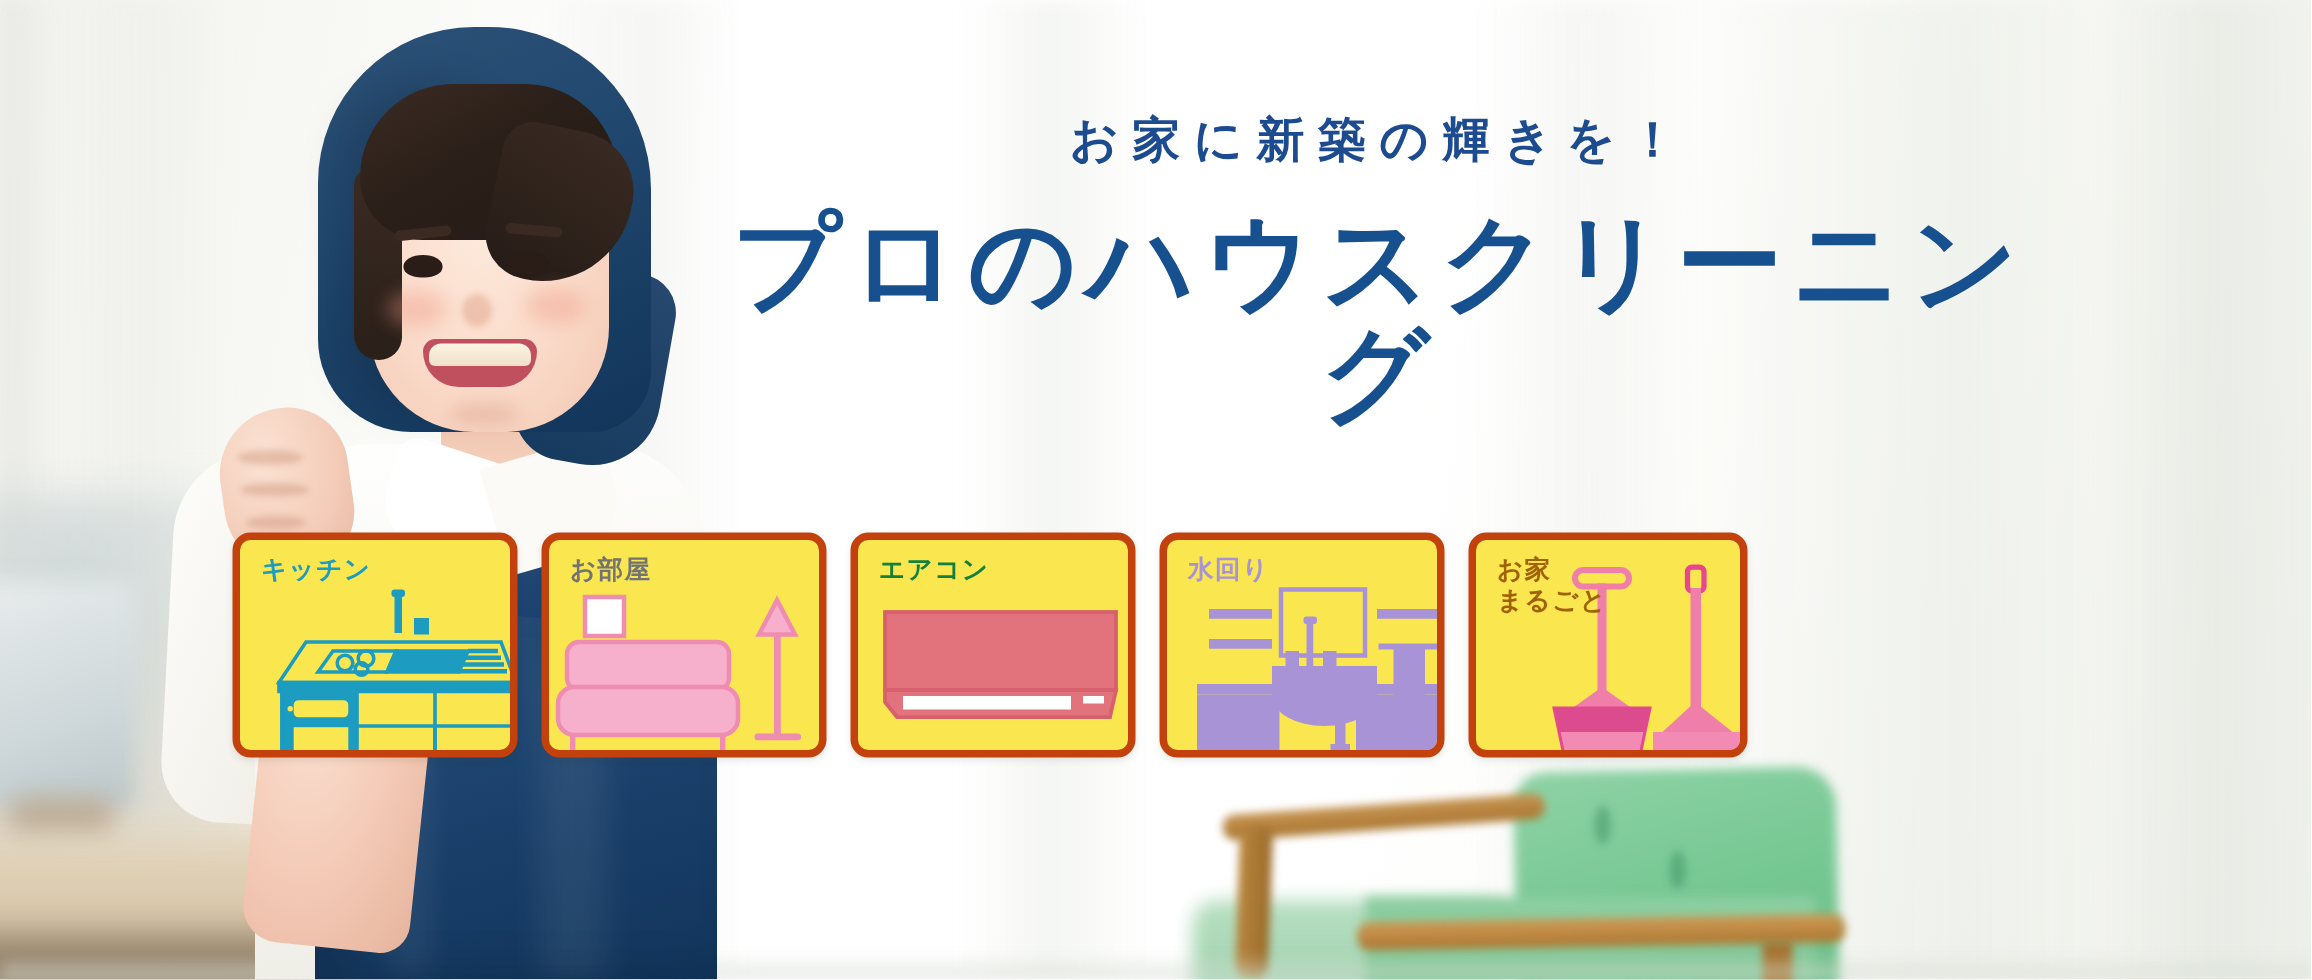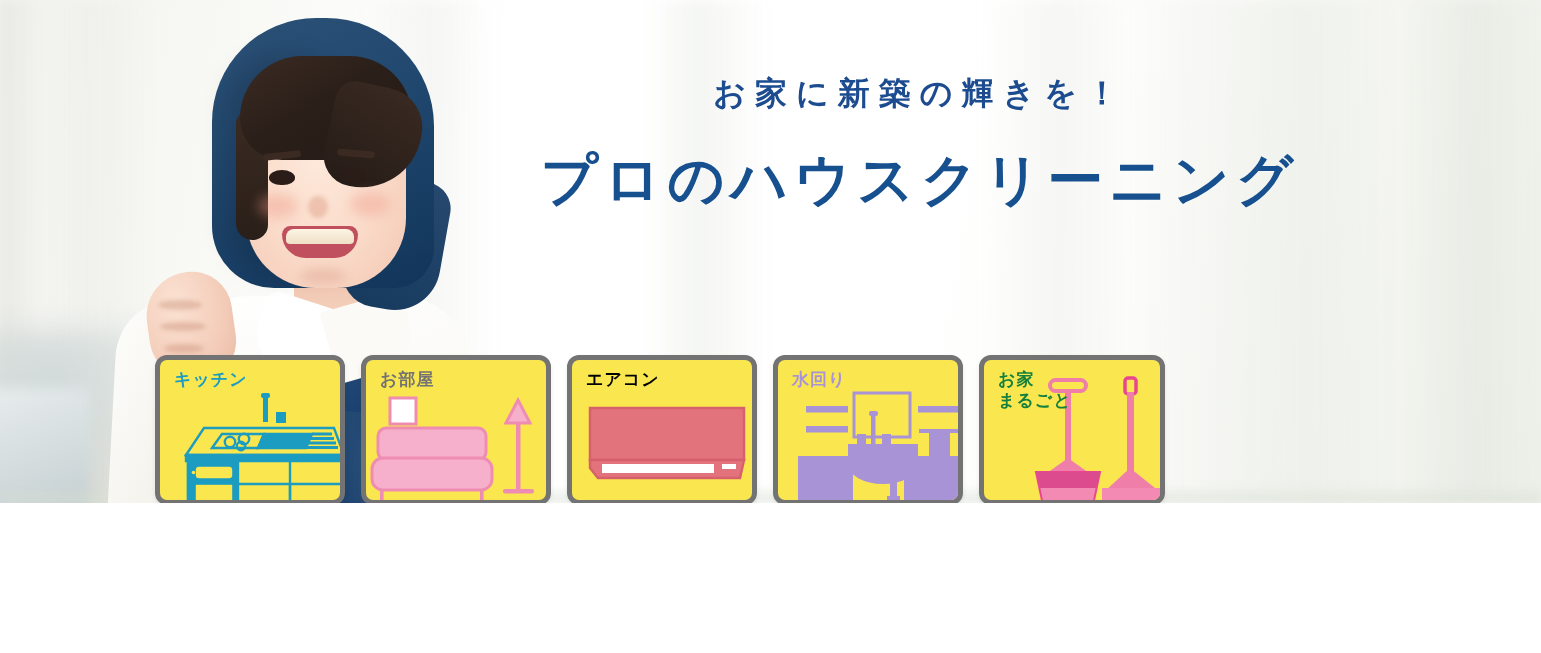--- a/index.html
+++ b/index.html
@@ -2,21 +2,21 @@
 <html><head>
 <meta charset="utf-8">
 <title>Pro House Cleaning Hero Banner</title>
 <style>
   * { margin:0; padding:0; box-sizing:border-box; }
   html,body{ background:#fff; }
   body{ font-family:"Liberation Sans", sans-serif; }
 
   #stage{
     position:relative;
-    width:1541px; height:503px;
+    width:1541px; height:653px;
     overflow:hidden;
     background:#ffffff;
   }
 
   
   .bg-base{
     position:absolute; inset:0;
     background:
       linear-gradient(100deg, #f2f2ee 0%, #f7f7f3 12%, #ffffff 30%, #ffffff 60%, #fbfbf8 76%, #f4f5f0 88%, #eef0ea 100%);
   }
@@ -267,57 +267,57 @@
     position:absolute; left:470px; top:76px; width:900px;
     text-align:center; color:#1d4f92;
     font-family:"Liberation Serif", serif;
   }
   .headline .sub{
     font-size:32px; letter-spacing:9px; font-weight:700;
     color:#1c4c8f; line-height:1.1;
     text-shadow:0 1px 0 rgba(255,255,255,.6);
   }
   .headline .main{
-    margin-top:40px;
-    font-size:56px; font-weight:700; letter-spacing:6px;
+    margin-top:28px;
+    font-size:71px; font-weight:700; letter-spacing:6px;
     color:#17508f; line-height:1.05;
     text-shadow:0 1px 0 rgba(255,255,255,.5);
   }
 
   
   .cards{
     position:absolute; left:155px; top:355px;
     display:flex; align-items:flex-start; gap:16px;
   }
   .card{
     position:relative;
     width:190px; height:150px;
     background:#fae74f;
-    border:5px solid #737373;
+    border:5px solid #c2410c;
     border-radius:12px;
     box-shadow:0 2px 4px rgba(60,60,40,.10);
     overflow:hidden;
     flex:0 0 auto;
   }
   .card.compact{ width:186px; }
   .card-label{
     position:absolute; left:14px; top:10px;
     font-size:17px; font-weight:700; line-height:1.22;
     letter-spacing:1px; white-space:pre-line;
     font-family:"Liberation Sans", sans-serif;
   }
   .card-art{ position:absolute; inset:0; }
 
   
   .c-kitchen  .card-label{ color:#1b9cc0; }
   .c-room     .card-label{ color:#737373; }
   .c-washer   .card-label{ color:#ef8b23; }
-  .c-aircon   .card-label{ color:#000000; }
+  .c-aircon   .card-label{ color:#15803d; }
   .c-water    .card-label{ color:#a893d6; }
-  .c-whole    .card-label{ color:#15803d; }
+  .c-whole    .card-label{ color:#a16207; }
 </style>
 </head>
 <body>
 
 <div id="stage">
 
   <div class="bg-base"></div>
   <div class="bg-curtains"></div>
   <div class="bg-left-blob"></div>
   <div class="bg-monitor"></div>

